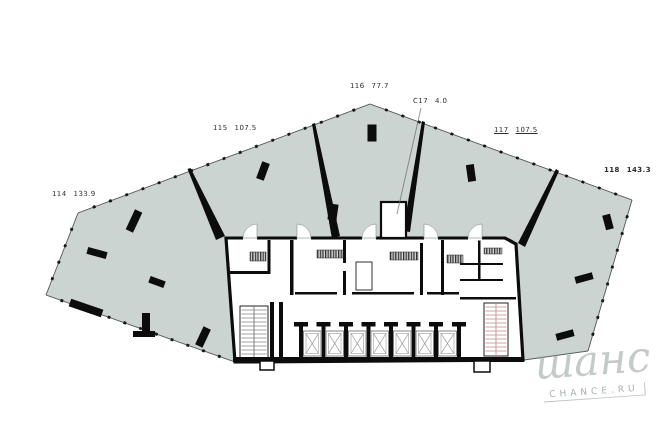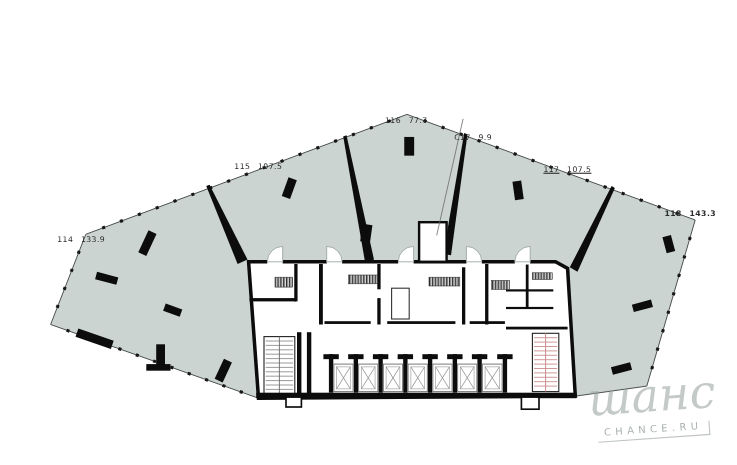--- a/index.html
+++ b/index.html
@@ -1,20 +1,20 @@
 <!DOCTYPE html>
 <html><head>
 <meta charset="utf-8">
 <style>
   html,body{margin:0;padding:0;background:#ffffff;}
   #stage{position:relative;width:670px;height:423px;background:#ffffff;overflow:hidden;
          font-family:"DejaVu Sans",sans-serif;}
   #plan-svg{position:absolute;left:0;top:0;}
   .unit-label{position:absolute;font-size:7px;letter-spacing:.4px;color:#2b2b2b;
-              white-space:nowrap;font-family:"DejaVu Sans",sans-serif;margin-top:24px;}
+              white-space:nowrap;font-family:"DejaVu Sans",sans-serif;}
   .unit-label .area{margin-left:7px;}
   #lbl-114{left:52px;top:190px;}
   #lbl-115{left:213px;top:124px;}
   #lbl-116{left:350px;top:82px;}
   #lbl-c17{left:413px;top:97px;}
   #lbl-117{left:494px;top:126px;text-decoration:underline;}
   #lbl-118{left:604px;top:166px;font-weight:bold;}
   #watermark{position:absolute;right:2px;bottom:24px;width:150px;text-align:center;
              transform:rotate(-4deg);pointer-events:none;}
   #wm-script{font-family:"DejaVu Serif",serif;font-style:italic;font-size:42px;
@@ -258,21 +258,21 @@
   <div class="unit-label" id="lbl-114">
     <span>114</span><span class="area">133.9</span>
   </div>
   <div class="unit-label" id="lbl-115">
     <span>115</span><span class="area">107.5</span>
   </div>
   <div class="unit-label" id="lbl-116">
     <span>116</span><span class="area">77.7</span>
   </div>
   <div class="unit-label" id="lbl-c17">
-    <span>C17</span><span class="area">9.9</span>
+    <span>C17</span><span class="area">4.0</span>
   </div>
   <div class="unit-label" id="lbl-117">
     <span>117</span><span class="area">107.5</span>
   </div>
   <div class="unit-label" id="lbl-118">
     <span>118</span><span class="area">143.3</span>
   </div>
 
   <div id="watermark">
     <div id="wm-script">шанс</div>

